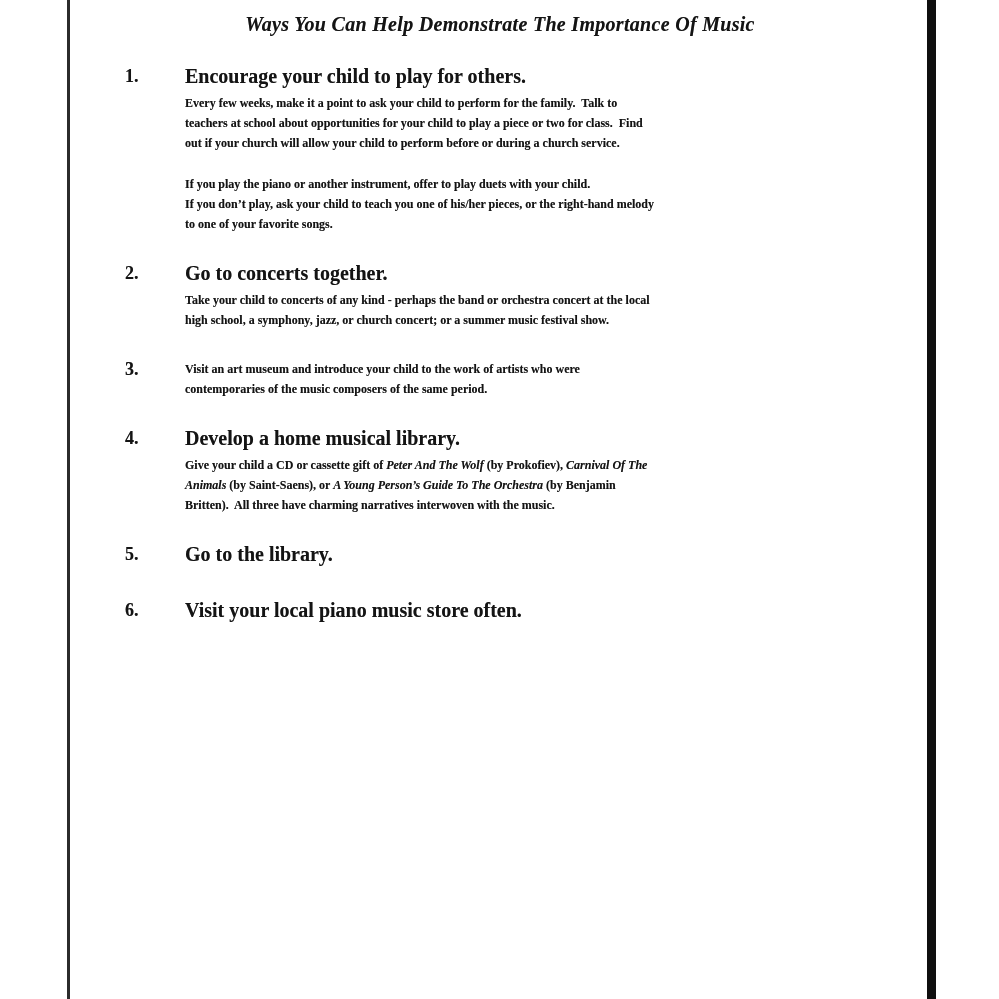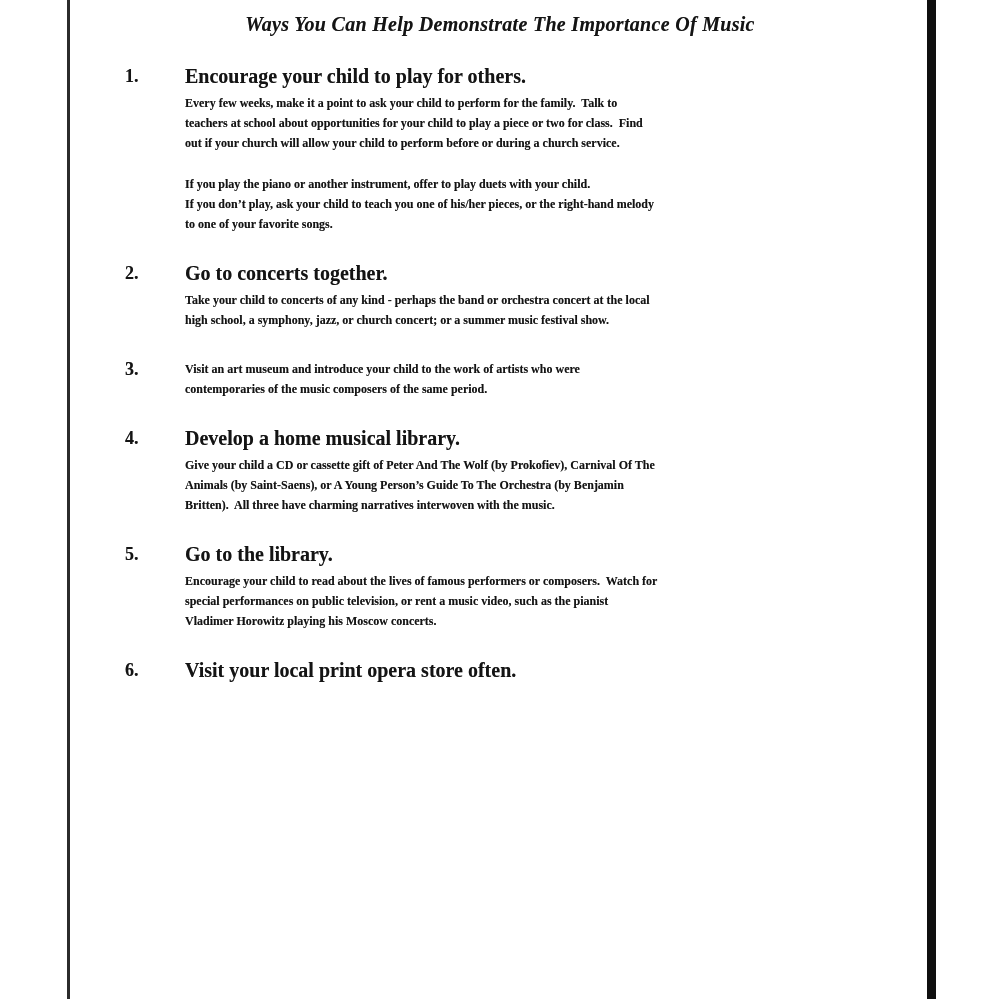--- a/index.html
+++ b/index.html
@@ -51,21 +51,21 @@
     font-weight: bold;
   }
   .para {
     margin: 0 0 21px 0;
     font-size: 12px;
     line-height: 20px;
     font-weight: bold;
     white-space: pre-wrap;
   }
   .para:last-child { margin-bottom: 0; }
-  .it { }
+  .it { font-style: italic; }
 </style>
 </head>
 <body>
 
 <main class="page">
   <div class="edge edge-left"></div>
   <div class="edge edge-right"></div>
 
   <section class="content">
     <h1 class="title">Ways You Can Help Demonstrate The Importance Of Music</h1>
@@ -116,28 +116,25 @@
 Britten).  All three have charming narratives interwoven with the music.</span></p>
             </div>
     </div>
   </li>
 
   <li class="item">
     <span class="num">5.</span>
     <div class="itembody">
       <h2 class="heading">Go to the library.</h2>
       <div class="paras">
-              <p class="para"><span>Encourage your child to read about the lives of famous performers or composers.  Watch for
-special performances on public television, or rent a music video, such as the pianist
-Vladimer Horowitz playing his Moscow concerts.</span></p>
             </div>
     </div>
   </li>
 
   <li class="item">
     <span class="num">6.</span>
     <div class="itembody">
-      <h2 class="heading">Visit your local print opera store often.</h2>
+      <h2 class="heading">Visit your local piano music store often.</h2>
     </div>
   </li>
 </ol>
   </section>
 </main>
 
 </body></html>

